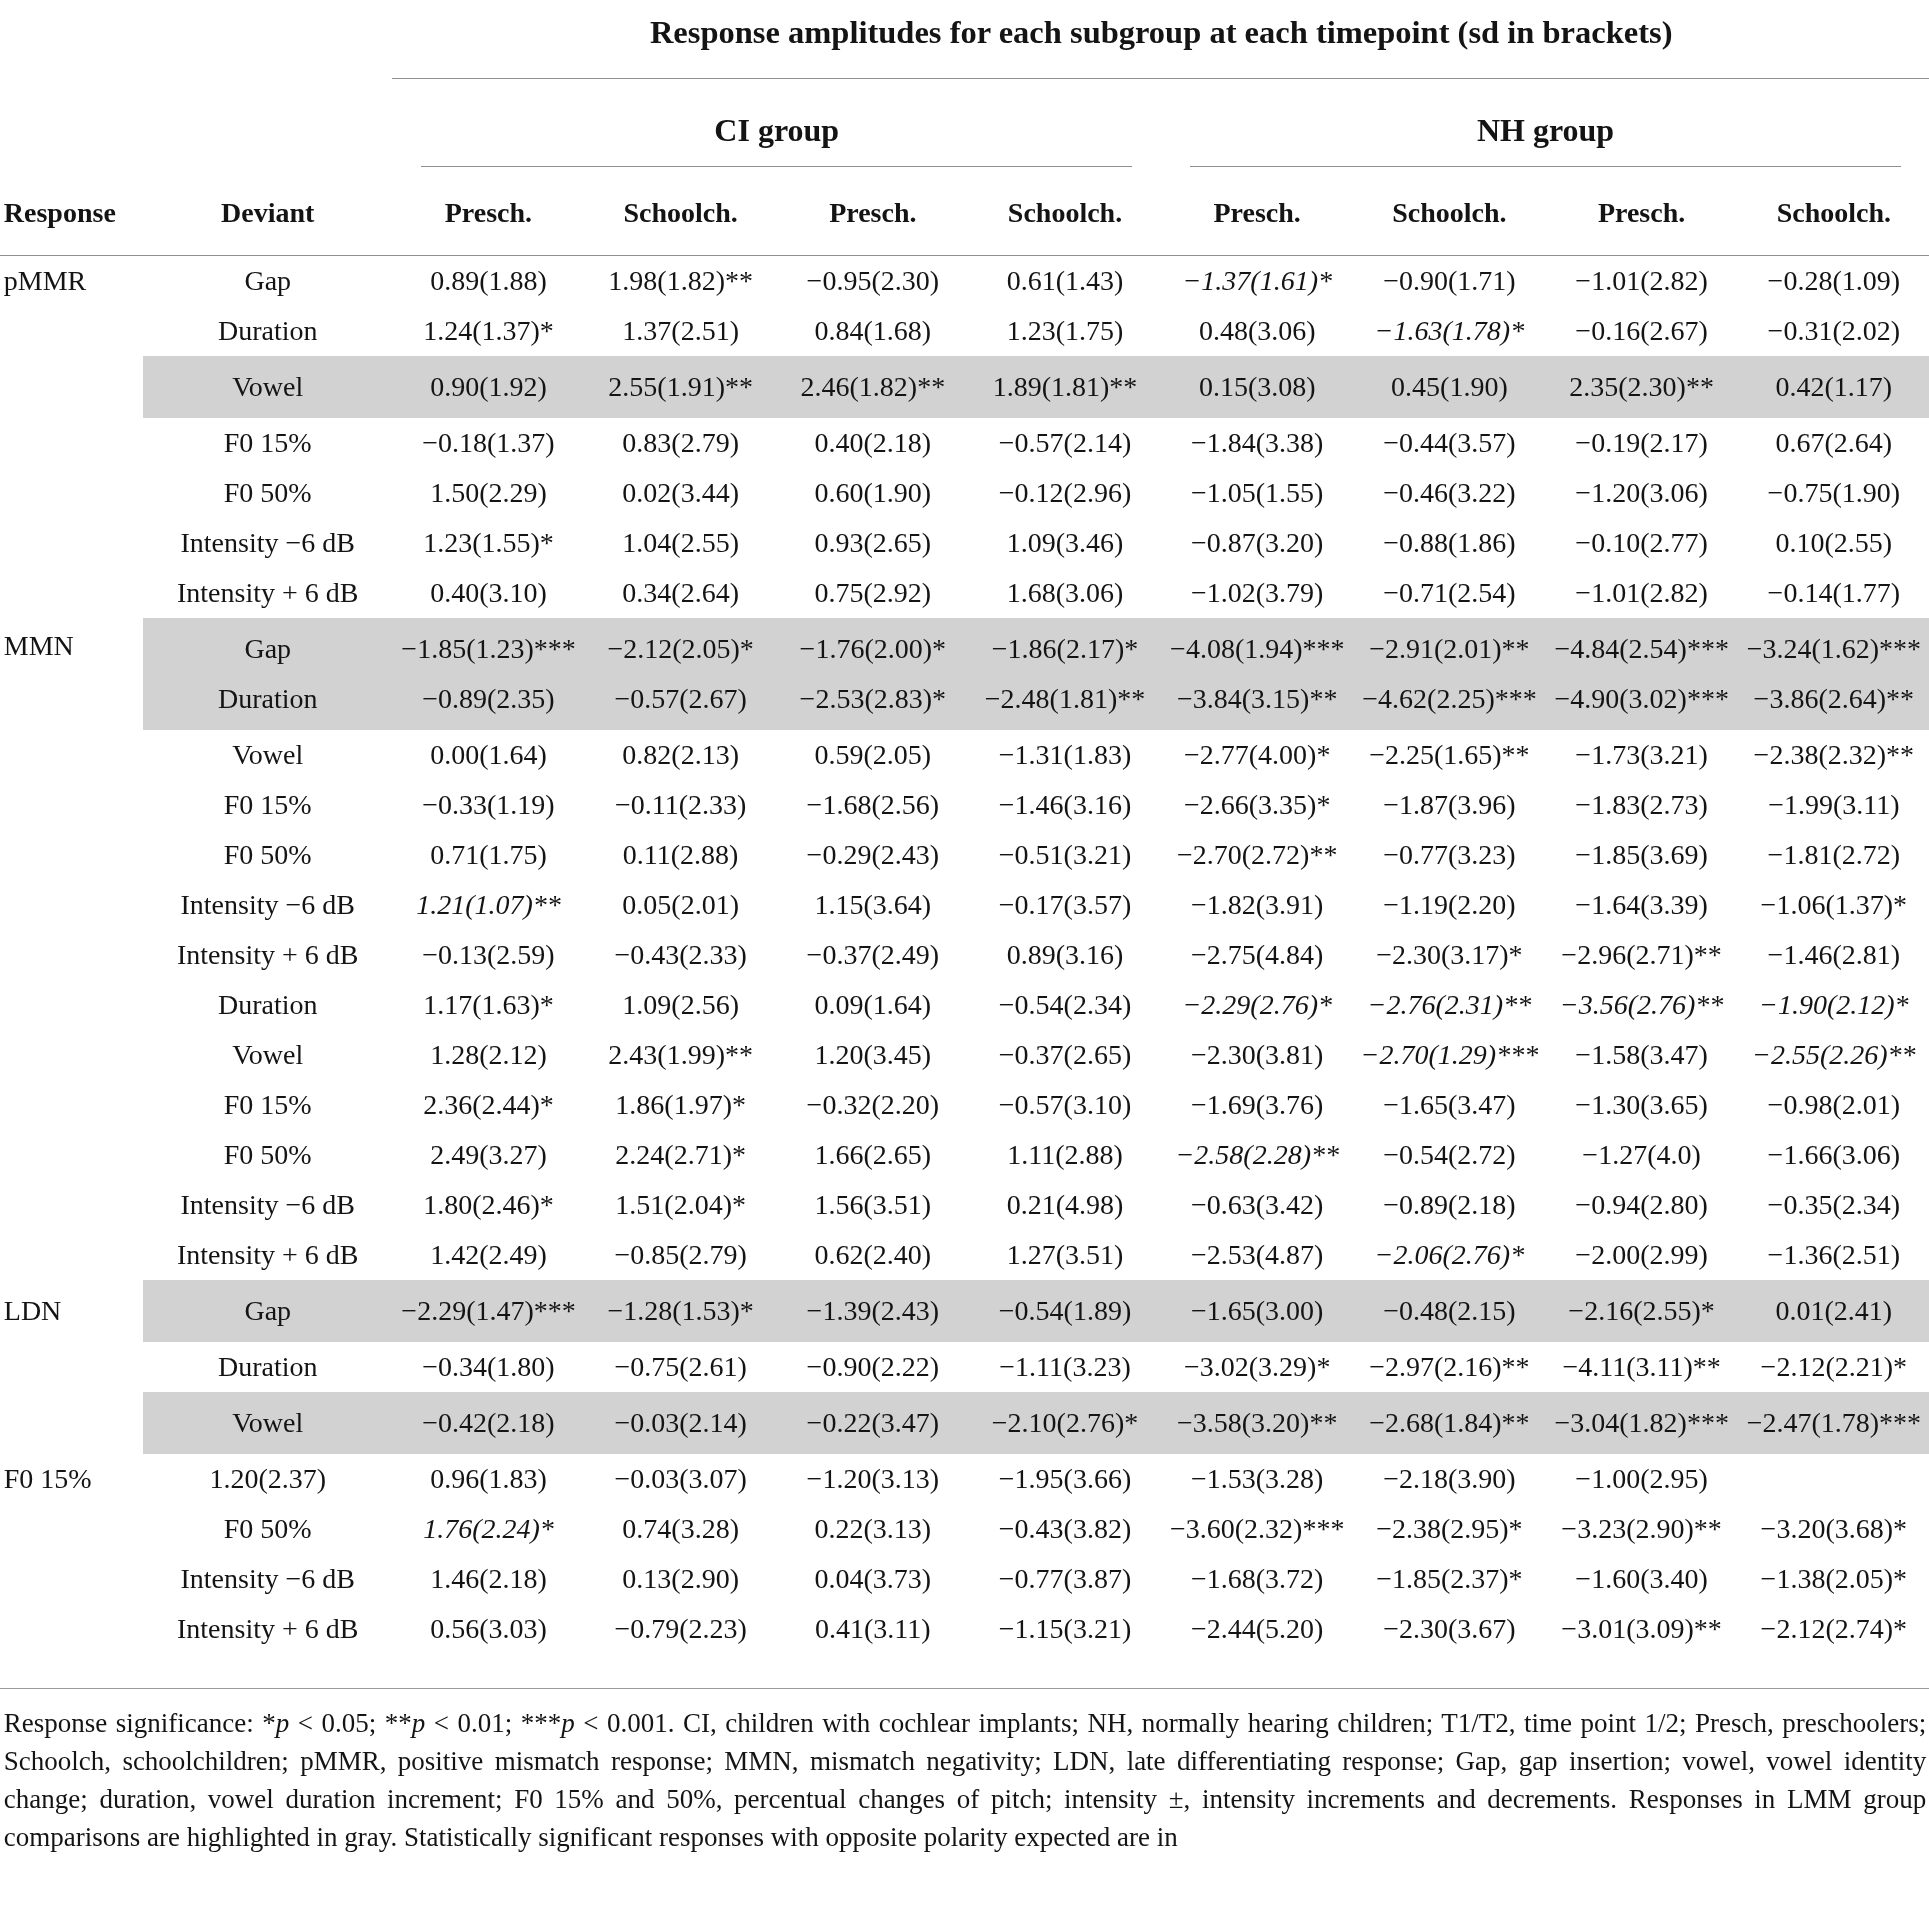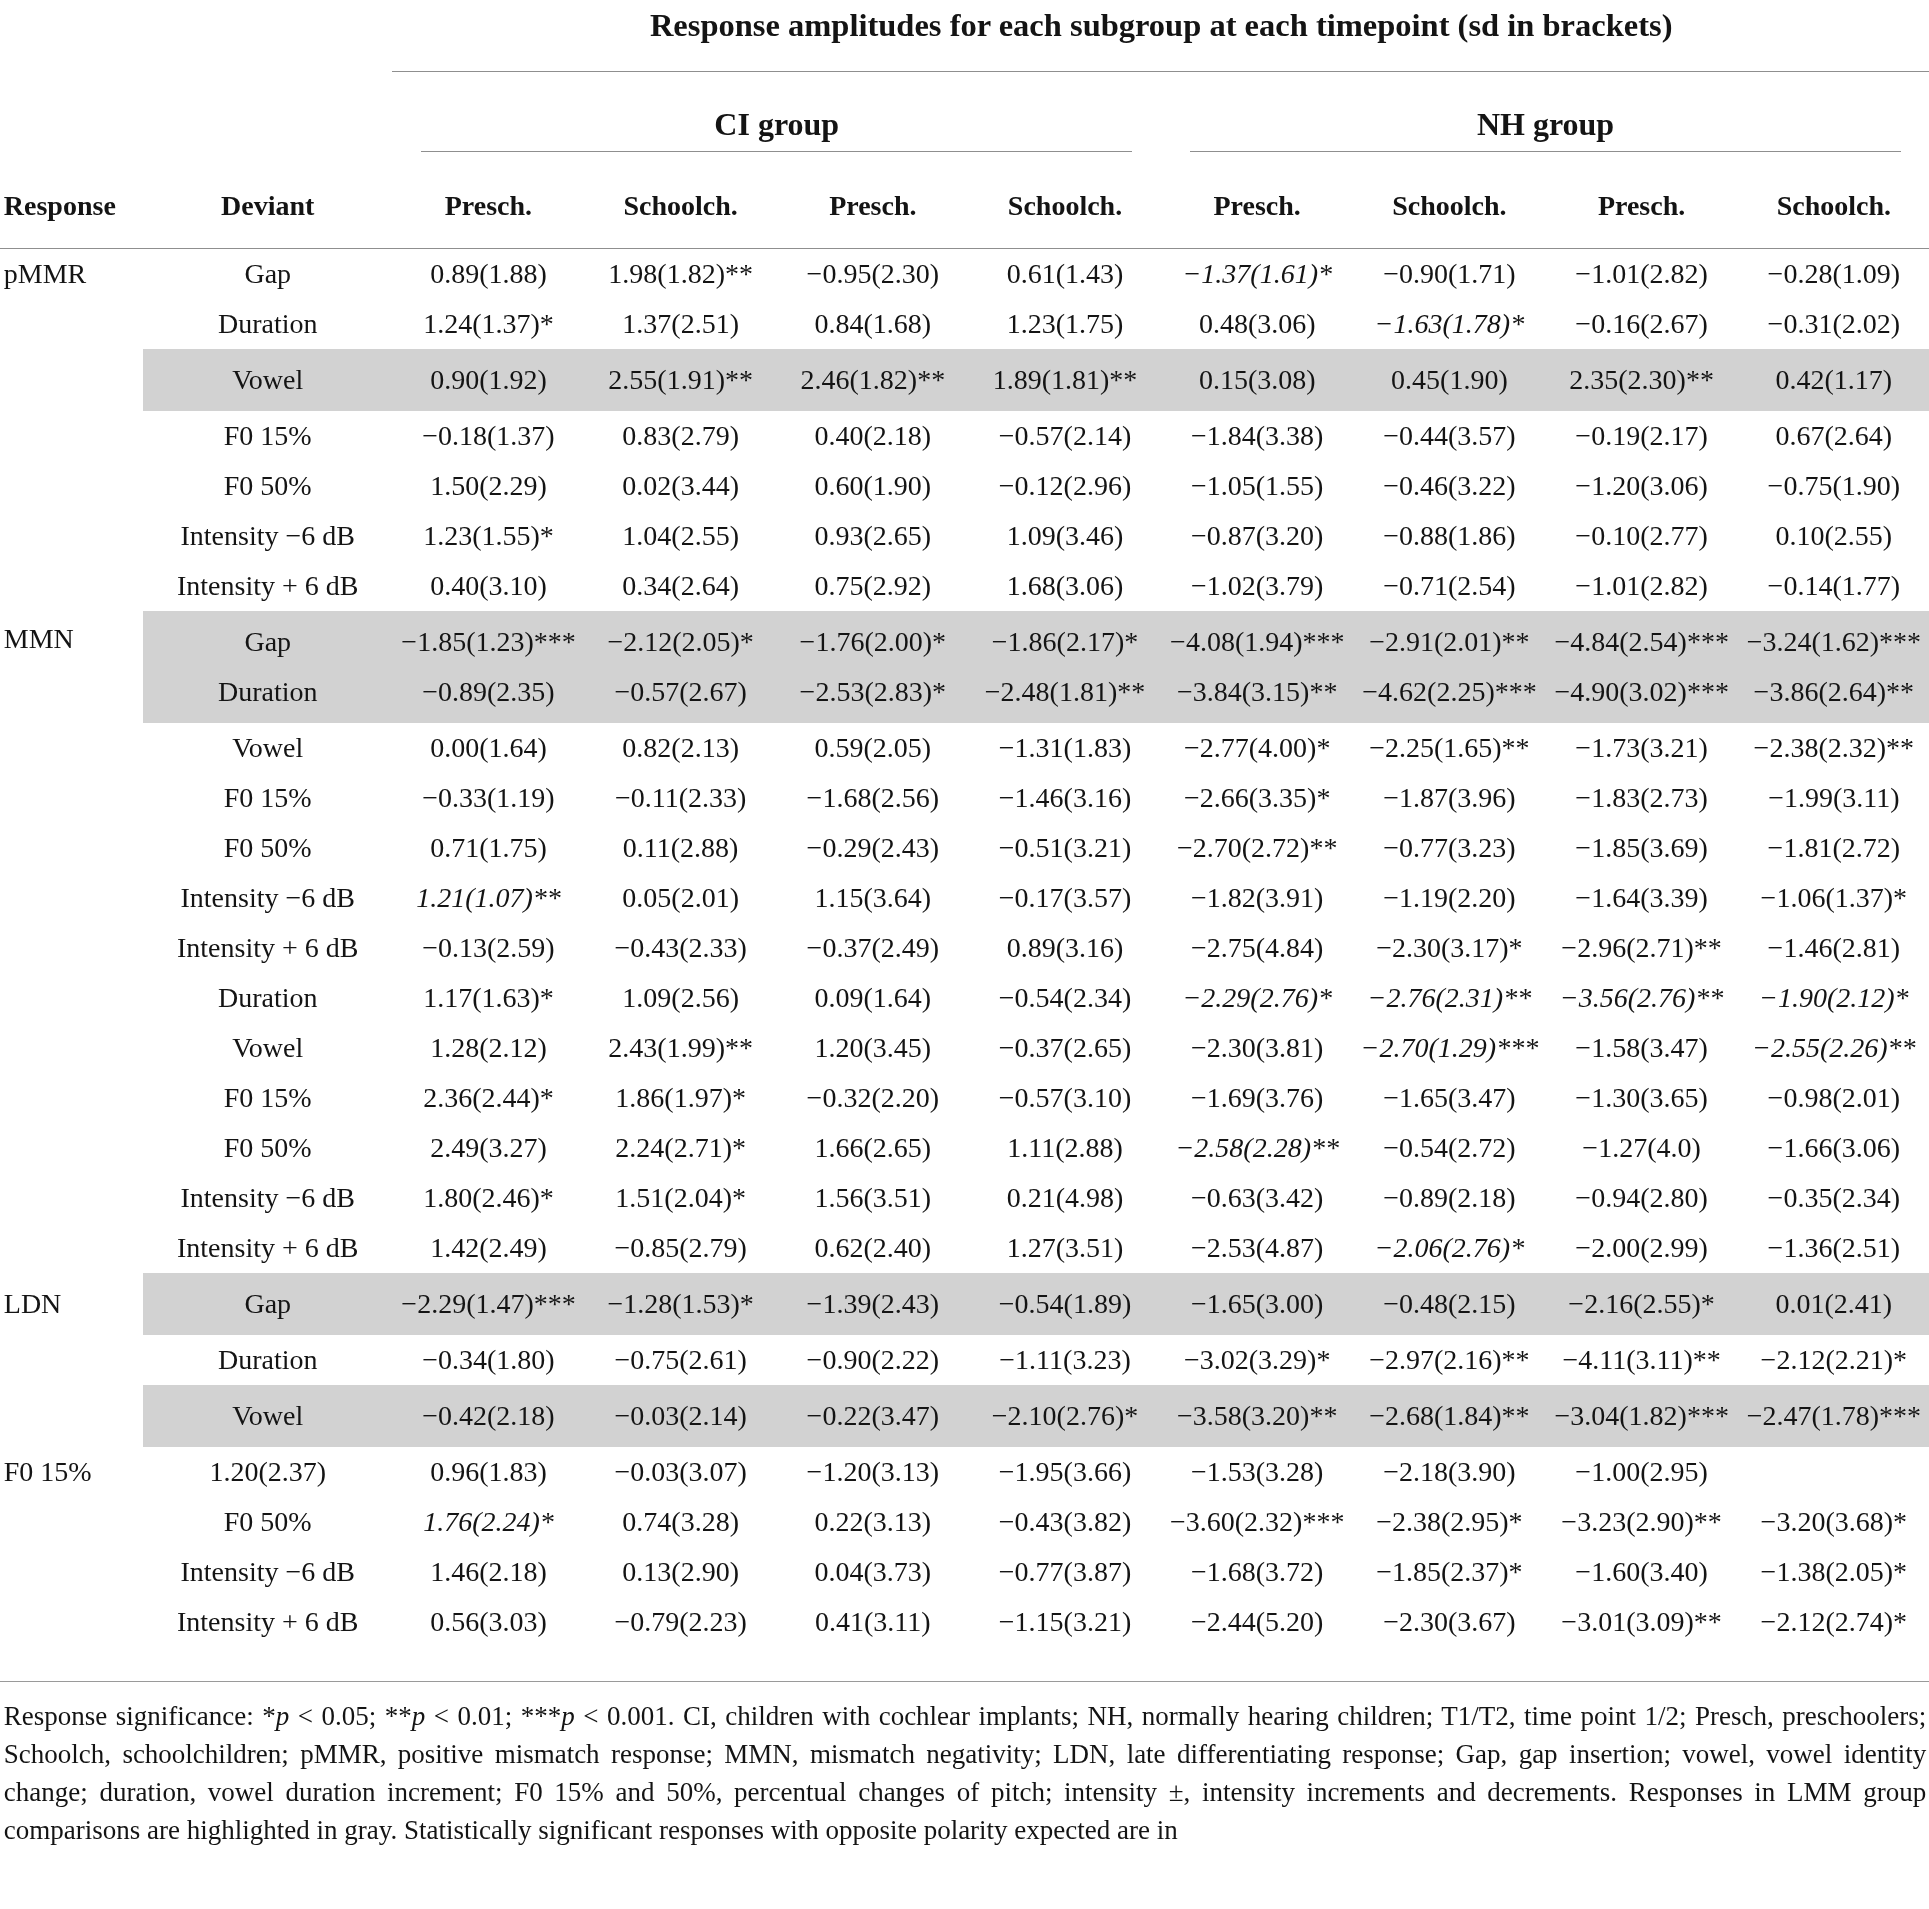--- a/index.html
+++ b/index.html
@@ -1,23 +1,23 @@
 <!DOCTYPE html>
 <html style="--hl: #d2d2d2; --rule: #8f8f8f; --txt: #141414;"><head>
 <meta charset="utf-8">
 <style>
   :root { --hl:#d2d2d2; --rule:#8f8f8f; --txt:#141414; }
   html,body{margin:0;padding:0;background:#fff;}
   body{width:1930px;height:1910px;color:var(--txt);font-family:"Liberation Serif",serif;overflow:hidden;}
   table{border-collapse:separate;border-spacing:0;table-layout:fixed;width:1930px;}
   td{vertical-align:middle;text-align:center;padding:0;background-clip:padding-box;font-size:28px;line-height:1.1;overflow:hidden;white-space:nowrap;}
   
-  .title-cell{font-weight:bold;font-size:32.5px;vertical-align:top;padding-top:8px;height:63px;border-bottom:1.9px solid var(--rule);}
+  .title-cell{font-weight:bold;font-size:32.5px;vertical-align:top;padding-top:15px;height:63px;border-bottom:1.9px solid var(--rule);}
   .grp-cell{height:92px;vertical-align:bottom;}
-  .grp-rule{display:block;margin:12px 29px;padding-bottom:9px;border-bottom:1.9px solid var(--rule);font-weight:bold;font-size:32px;}
+  .grp-rule{display:block;margin:4px 29px;padding-bottom:18px;border-bottom:1.9px solid var(--rule);font-weight:bold;font-size:32px;}
   .t-cell{height:90px;vertical-align:bottom;}
   .t-rule{display:block;margin:0 19px;padding-bottom:17px;border-bottom:1.9px solid var(--rule);font-weight:bold;font-size:31px;}
   .hdr-cell{height:84px;border-bottom:1.9px solid var(--rule);font-weight:bold;font-size:28px;vertical-align:middle;}
   .left{text-align:left;padding-left:3.8px;}
   
   .drow td{height:50px;}
   td.g{background:var(--hl);border-left:9.6px solid transparent;border-right:9.6px solid transparent;}
   td.gs{border-top:6.7px solid transparent;border-bottom:6.7px solid transparent;}
   td.gt{border-top:6.7px solid transparent;}
   td.gb{border-bottom:6.7px solid transparent;}

